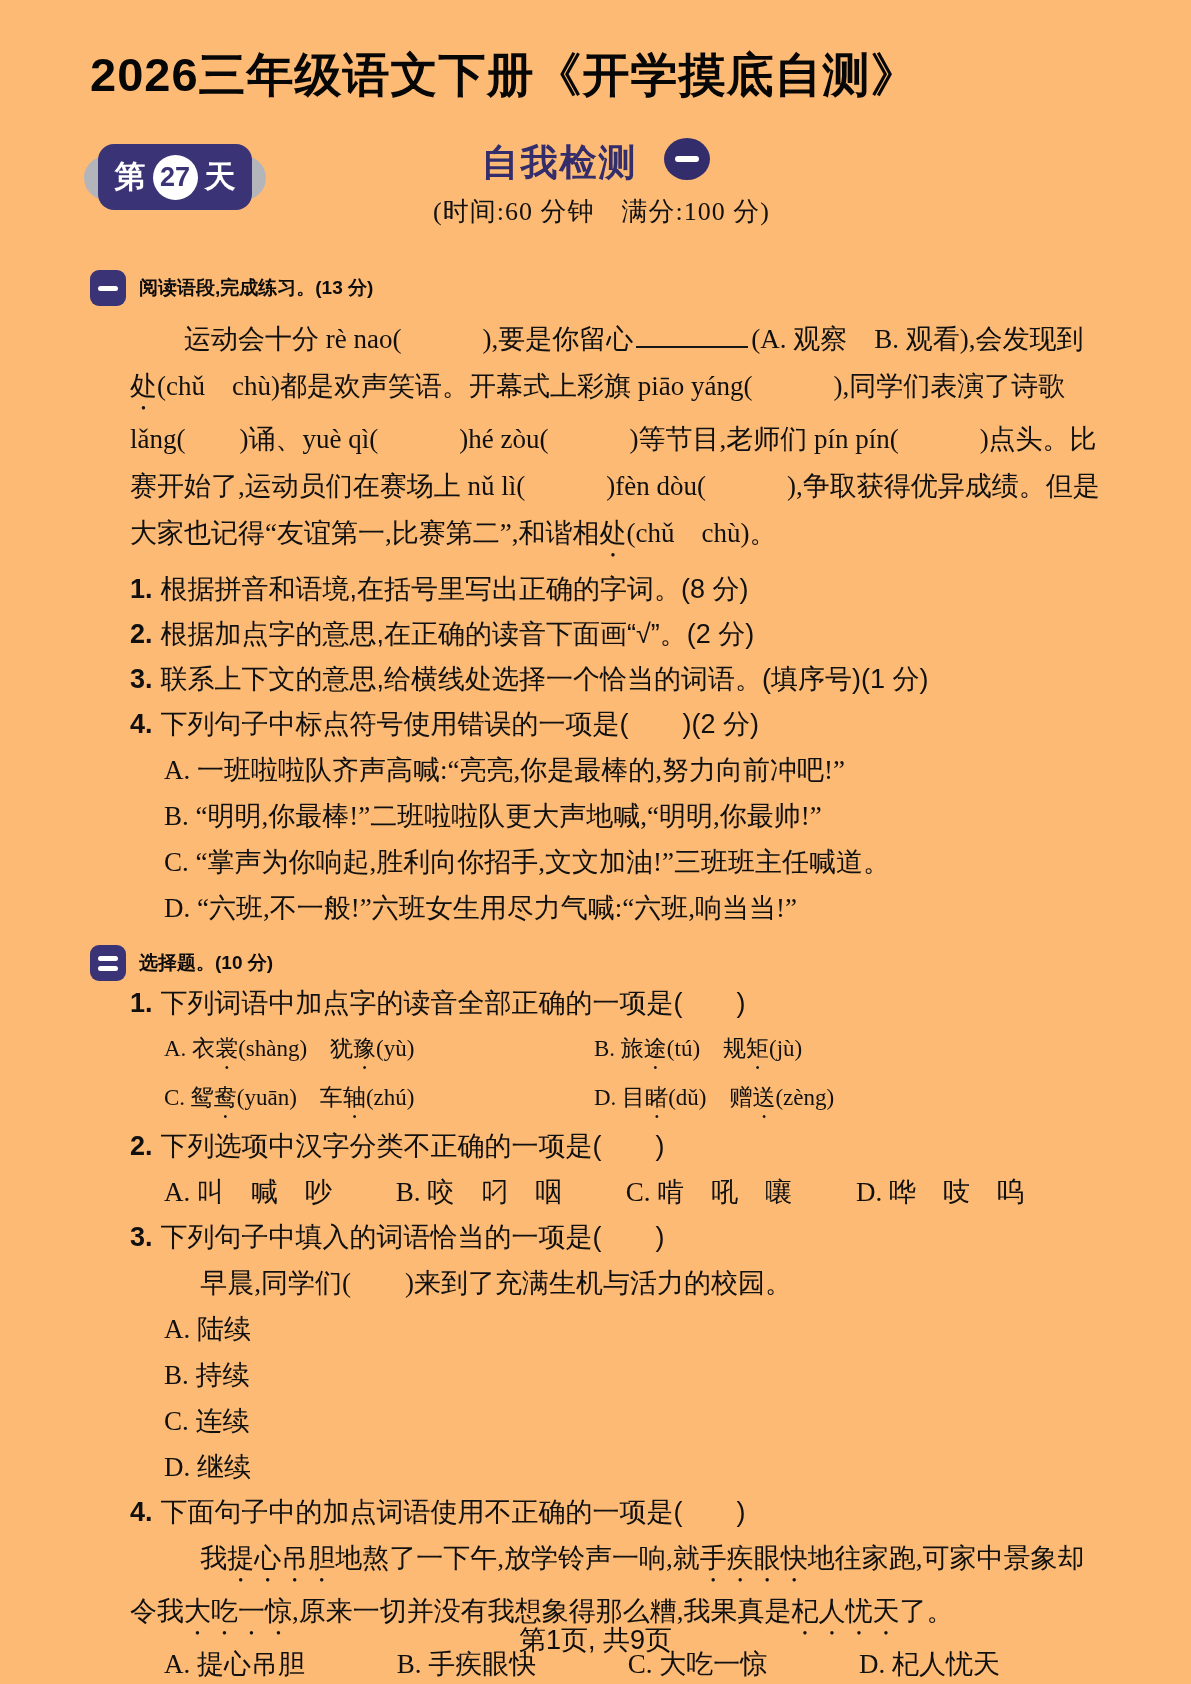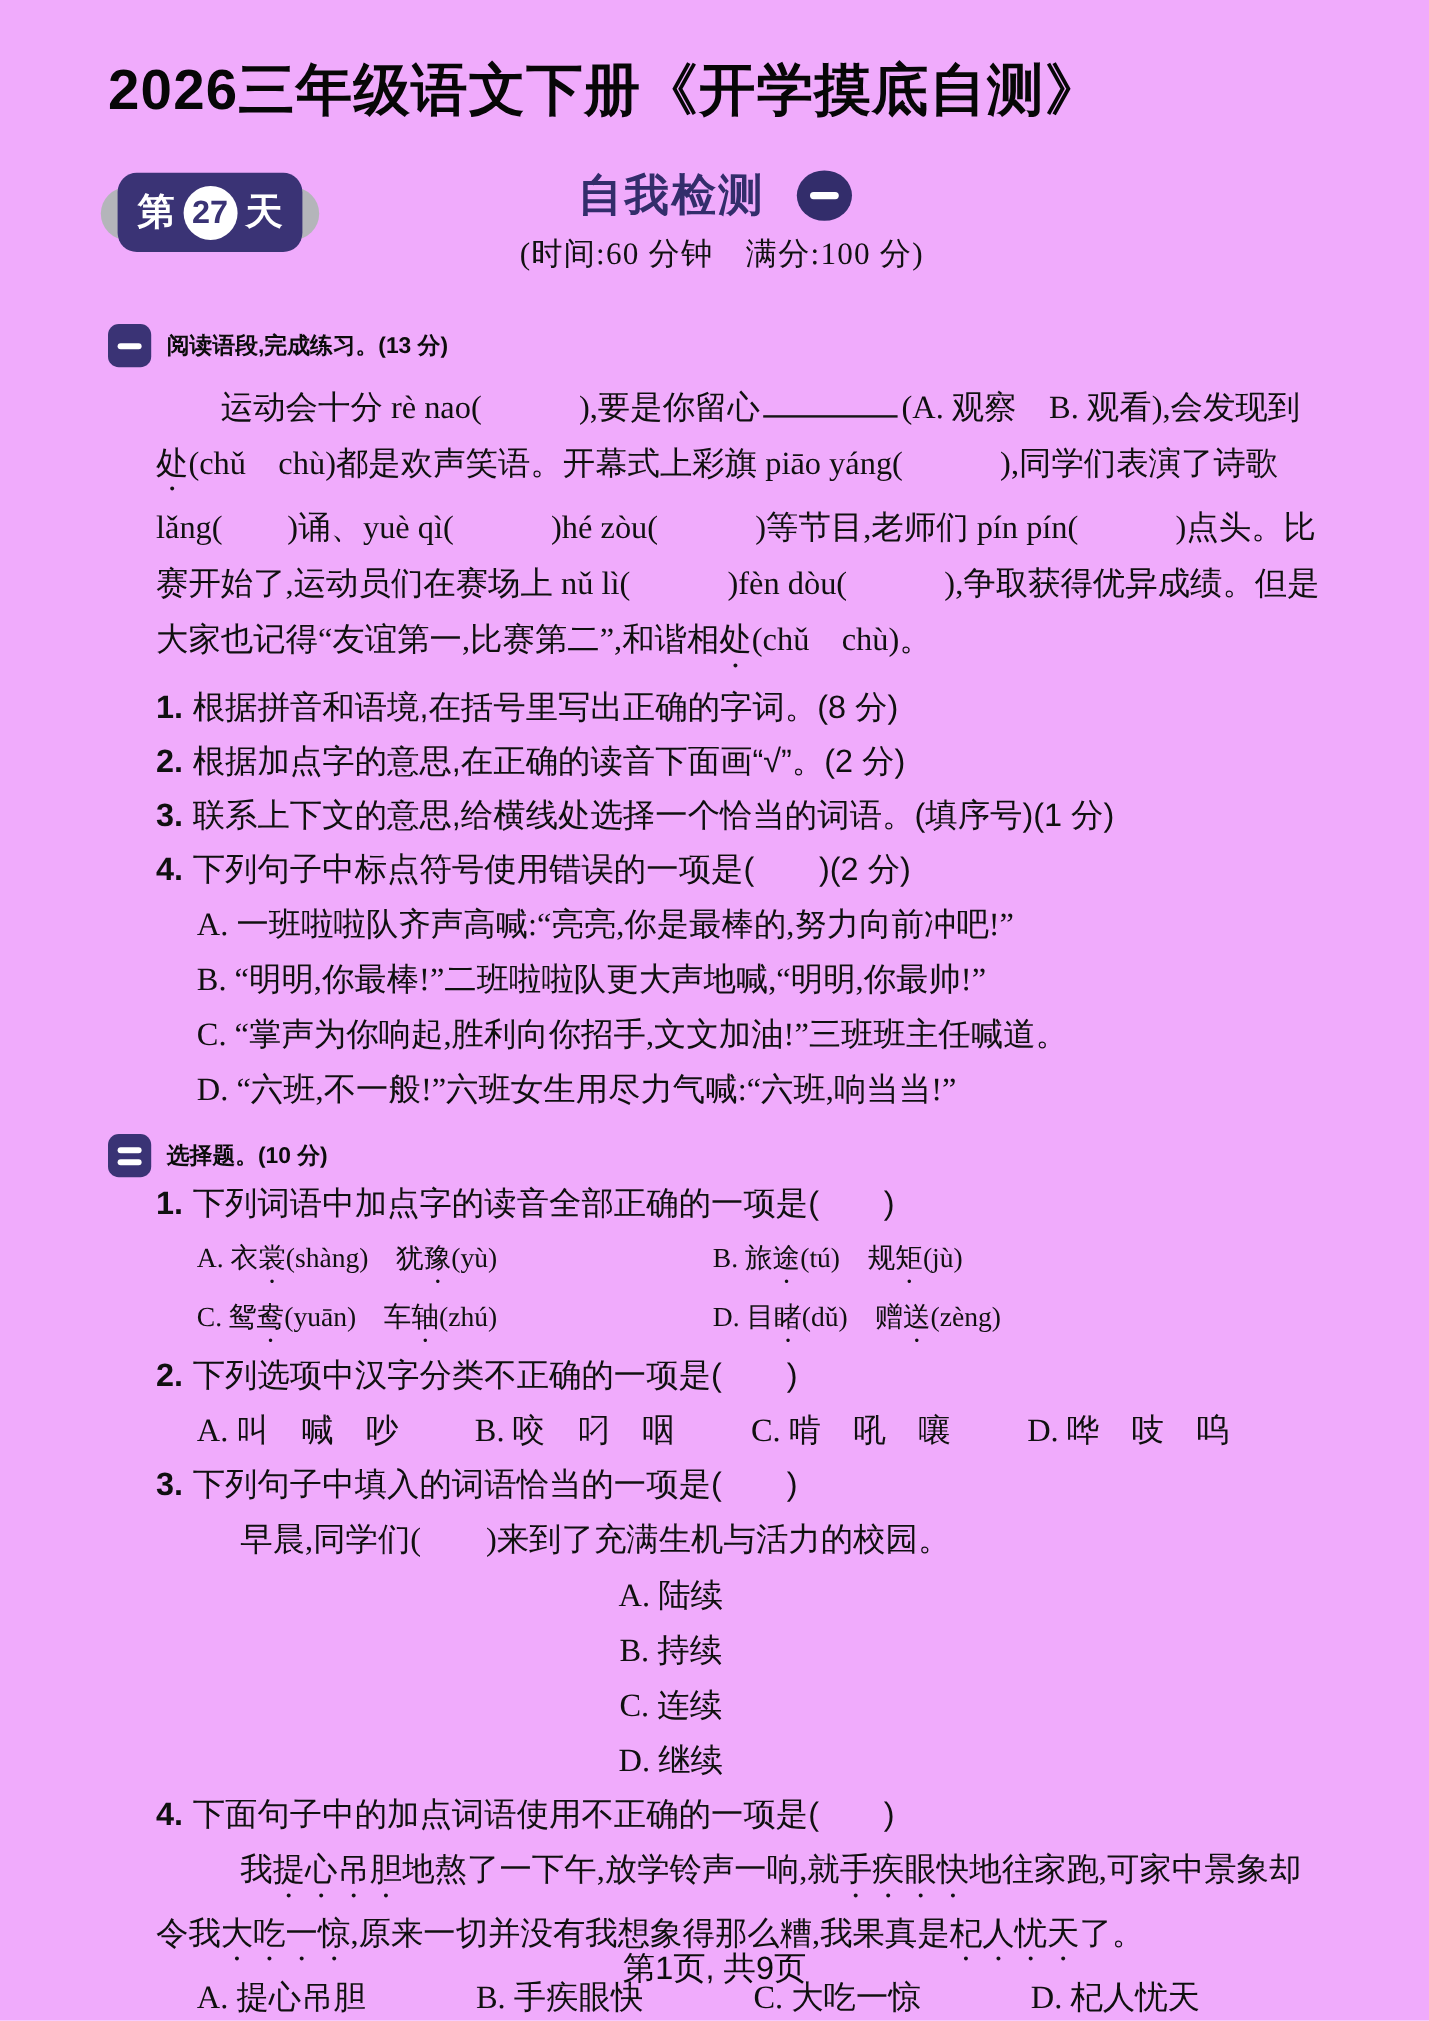--- a/index.html
+++ b/index.html
@@ -1,20 +1,20 @@
 <!DOCTYPE html>
 <html lang="zh"><head>
 <meta charset="utf-8">
 <style>
   html,body{margin:0;padding:0;background:#ffffff;}
   .page{
     position:relative;
     width:1191px;height:1684px;
     margin:0 auto;
-    background:#f0abfc;
+    background:#fdba74;
     color:#141414;
     font-family:"Liberation Serif","DejaVu Serif",serif;
     overflow:hidden;
     box-sizing:border-box;
     padding:44px 90px 0 90px;
   }
   
   .doc-title{
     font-family:"Liberation Sans","DejaVu Sans",sans-serif;
     font-weight:900;
@@ -38,21 +38,21 @@
     font-family:"Liberation Sans","DejaVu Sans",sans-serif;
   }
   .day-badge .zi{color:#ffffff;font-size:31px;font-weight:900;}
   .day-num{
     width:45px;height:45px;border-radius:50%;background:#ffffff;
     display:flex;align-items:center;justify-content:center;
     color:#3a3375;font-size:27px;font-weight:900;
   }
   .test-title-row{
     position:absolute;left:0;right:0;top:10px;
-    display:flex;align-items:center;justify-content:center;gap:26px;
+    display:flex;align-items:flex-start;justify-content:center;gap:26px;
   }
   .test-title{
     font-family:"Liberation Sans","DejaVu Sans",sans-serif;
     font-weight:900;font-size:37px;color:#332d6b;letter-spacing:2px;
   }
   .num-disc{
     width:46px;height:42px;border-radius:50%;background:#332d6b;
     display:flex;align-items:center;justify-content:center;
   }
   .num-disc .bar{width:24px;height:6px;border-radius:3px;background:#ffffff;}
@@ -94,21 +94,21 @@
     font-family:"Liberation Sans","DejaVu Sans",sans-serif;
   }
   .stem .qnum{font-weight:900;margin-right:8px;font-family:"Liberation Sans","DejaVu Sans",sans-serif;}
   .opt-line{margin-left:74px;font-size:27px;line-height:46px;color:#101010;}
   .opt-grid-2{
     margin-left:74px;display:grid;grid-template-columns:430px 1fr;
     font-size:23px;line-height:46px;color:#101010;
   }
   .opt-row-4{
     margin-left:74px;display:flex;justify-content:space-between;
-    font-size:27px;line-height:46px;color:#101010;text-align:center;
+    font-size:27px;line-height:46px;color:#101010;
   }
   .ctx-line{
     margin-left:40px;text-indent:2.6em;font-size:27px;line-height:46px;color:#101010;
   }
   .sub-passage{
     margin-left:40px;text-indent:2.6em;font-size:27px;line-height:47px;color:#101010;
   }
   .w845{width:860px;}
   .w780{width:790px;flex-direction:column;}
   .w830{width:836px;}

